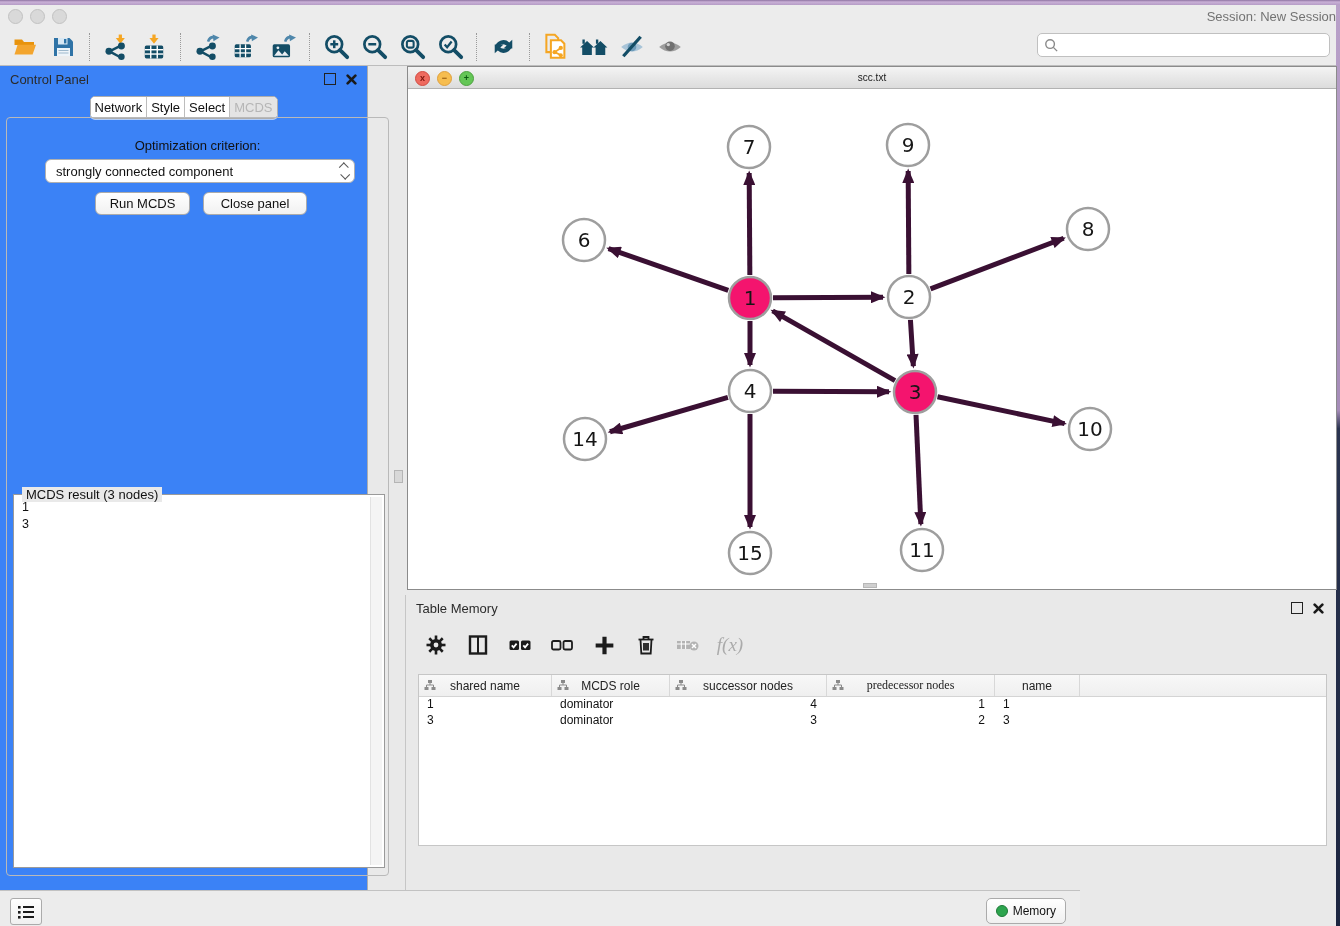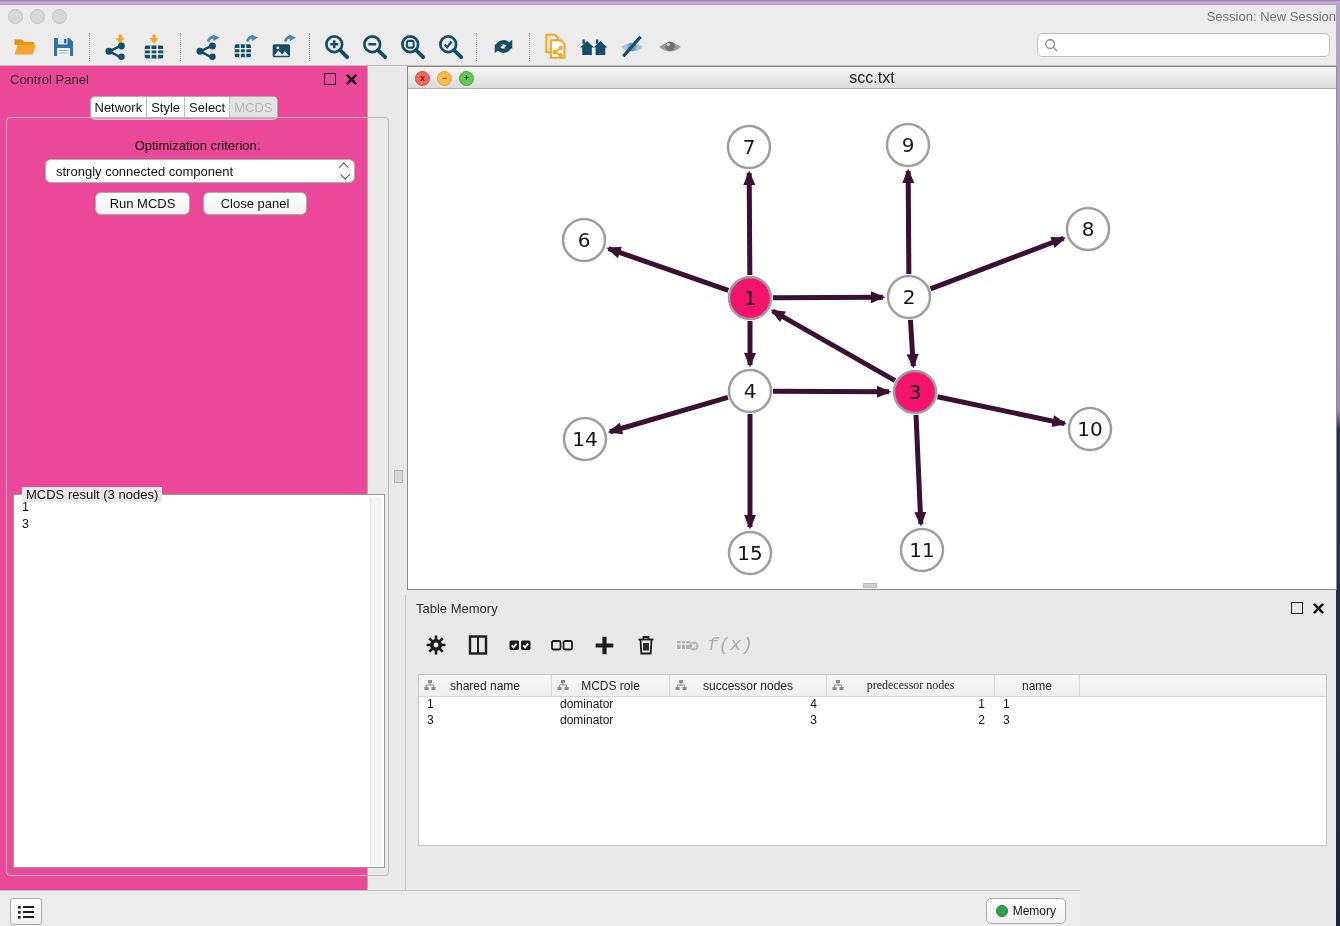--- a/index.html
+++ b/index.html
@@ -24,21 +24,21 @@
   
   #toolbar{left:0;top:28px;width:1336px;height:38px;background:#ececec;border-bottom:1px solid #bdbdbd;
            display:flex;align-items:center;padding-left:6px;box-sizing:border-box;}
   .tbtn{width:38px;height:32px;display:flex;align-items:center;justify-content:center;border-radius:4px;}
   .sep{width:0;height:28px;border-left:1px dotted #9a9a9a;margin:0 7px;}
   #search-wrap{position:absolute;right:10px;top:33px;width:293px;height:24px;background:#fff;
                border:1px solid #c0c0c0;border-radius:5px;display:flex;align-items:center;padding-left:6px;box-sizing:border-box;}
   #search-input{border:none;outline:none;flex:1;height:18px;font-size:13px;background:transparent;}
 
   
-  #control-panel{left:0;top:66px;width:368px;height:824px;background:#ec4899;border-right:1px solid #adadad;box-sizing:border-box;}
+  #control-panel{left:0;top:66px;width:368px;height:824px;background:#3b82f6;border-right:1px solid #adadad;box-sizing:border-box;}
   .panel-head{position:absolute;left:10px;top:6px;font-size:13px;color:#2b2b2b;}
   .panel-btns{position:absolute;right:10px;top:7px;display:flex;gap:10px;align-items:center;}
   .float-box{width:10px;height:10px;border:1.6px solid #222;background:transparent;}
   .seg{display:inline-flex;border:1px solid #adadad;border-radius:5px;overflow:hidden;background:#fff;box-shadow:0 1px 0 rgba(255,255,255,.6);}
   .seg .tab{padding:3px 4px;font-size:13px;color:#111;background:#fff;border-left:1px solid #bdbdbd;white-space:nowrap;}
   .seg .tab:first-child{border-left:none;}
   .seg .tab.dimmed{background:#e4e4e4;color:#b6b6b6;}
   #cp-tabs{position:absolute;left:50%;top:30px;transform:translateX(-50%);}
   #cp-pane{position:absolute;left:6px;top:51px;width:383px;height:759px;border:1px solid #b9b9b9;border-radius:4px;box-sizing:border-box;}
   #opt-label{position:absolute;left:0;top:20px;width:100%;text-align:center;font-size:13px;color:#111;}
@@ -61,29 +61,29 @@
   #v-grip{left:394px;top:470px;width:9px;height:13px;background:#d8d8d8;border:1px solid #b5b5b5;box-sizing:border-box;}
 
   
   #net-frame{left:407px;top:66px;width:930px;height:524px;background:#fff;border:1px solid #8b8b8b;box-sizing:border-box;}
   #net-titlebar{position:absolute;left:0;top:0;width:100%;height:22px;background:linear-gradient(#f4f4f4,#dcdcdc);
                 border-bottom:1px solid #b2b2b2;box-sizing:border-box;}
   #net-titlebar .lights{position:absolute;left:7px;top:4px;display:flex;gap:7px;}
   .t-red{background:#ee6a5f;border:1px solid #d24b42;color:#7e140d;font-weight:bold;}
   .t-yellow{background:#f6bd4f;border:1px solid #dfa03d;color:#90540a;font-weight:bold;}
   .t-green{background:#64c656;border:1px solid #4da13f;color:#0c5c10;font-weight:bold;}
-  #net-title{width:100%;text-align:center;line-height:21px;font-size:16px;color:#1a1a1a;}
+  #net-title{width:100%;text-align:center;line-height:21px;font-size:10px;color:#1a1a1a;}
   #net-canvas{position:absolute;left:0;top:22px;width:928px;height:500px;background:#fff;}
   #net-grip{position:absolute;left:455px;bottom:1px;width:14px;height:5px;background:#d0d0d0;border:1px solid #b8b8b8;box-sizing:border-box;}
 
   
   #table-panel{left:405px;top:595px;width:929px;height:295px;background:#e9e9e9;border-left:1px solid #c6c6c6;box-sizing:border-box;}
   #tp-toolbar{position:absolute;left:12px;top:32px;display:flex;align-items:center;gap:6px;height:36px;}
   #tp-toolbar .tbtn{width:36px;}
-  .fx{font-family:Liberation Mono, monospace;font-style:italic;color:#ababab;font-size:19px;}
+  .fx{font-family:Liberation Serif, serif;font-style:italic;color:#ababab;font-size:19px;}
   #node-table{position:absolute;left:12px;top:79px;width:909px;height:172px;background:#fff;border:1px solid #c6c6c6;box-sizing:border-box;}
   #nt-header{display:flex;height:21px;background:linear-gradient(#f8f8f8,#efefef);border-bottom:1px solid #d4d4d4;}
   .hcell{position:relative;border-right:1px solid #d8d8d8;display:flex;align-items:center;justify-content:center;
          font-size:12px;color:#222;box-sizing:border-box;}
   .hcell .hicon{position:absolute;left:5px;top:4px;}
   .trow{display:flex;height:16px;font-size:12px;color:#111;}
   .tcell{box-sizing:border-box;padding:0 10px 0 8px;overflow:hidden;white-space:nowrap;}
   #tp-tabs{position:absolute;left:50%;top:269px;transform:translateX(-50%);}
 
   

